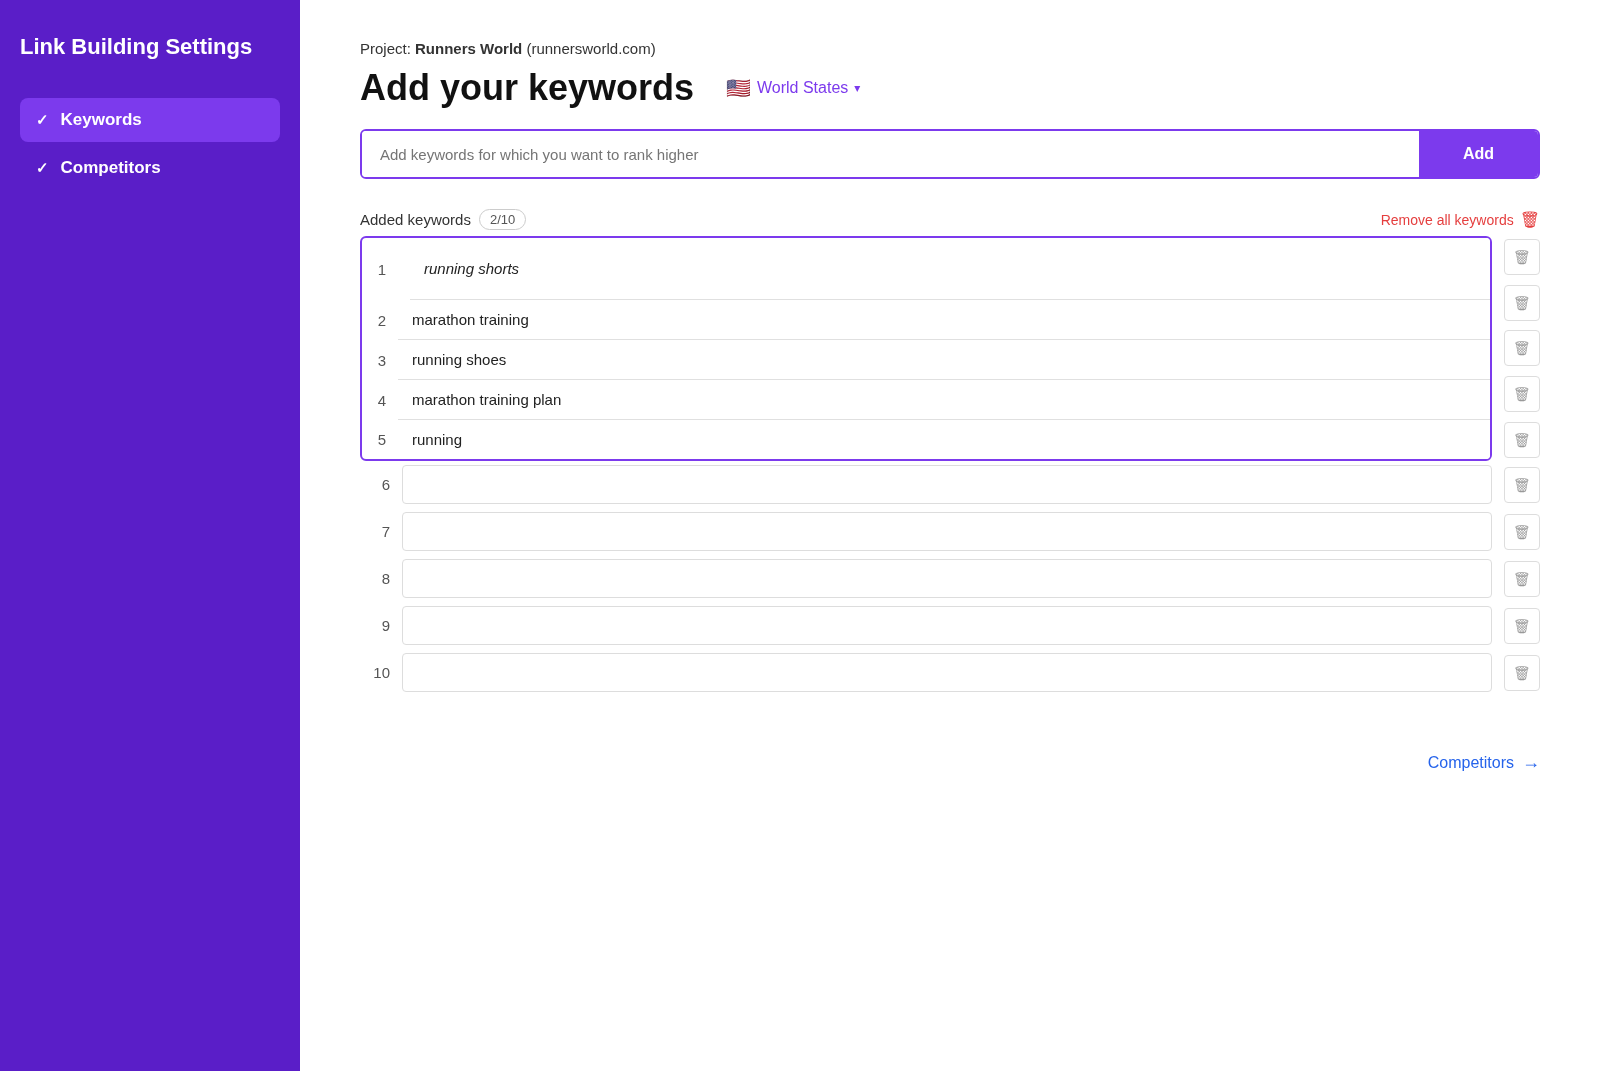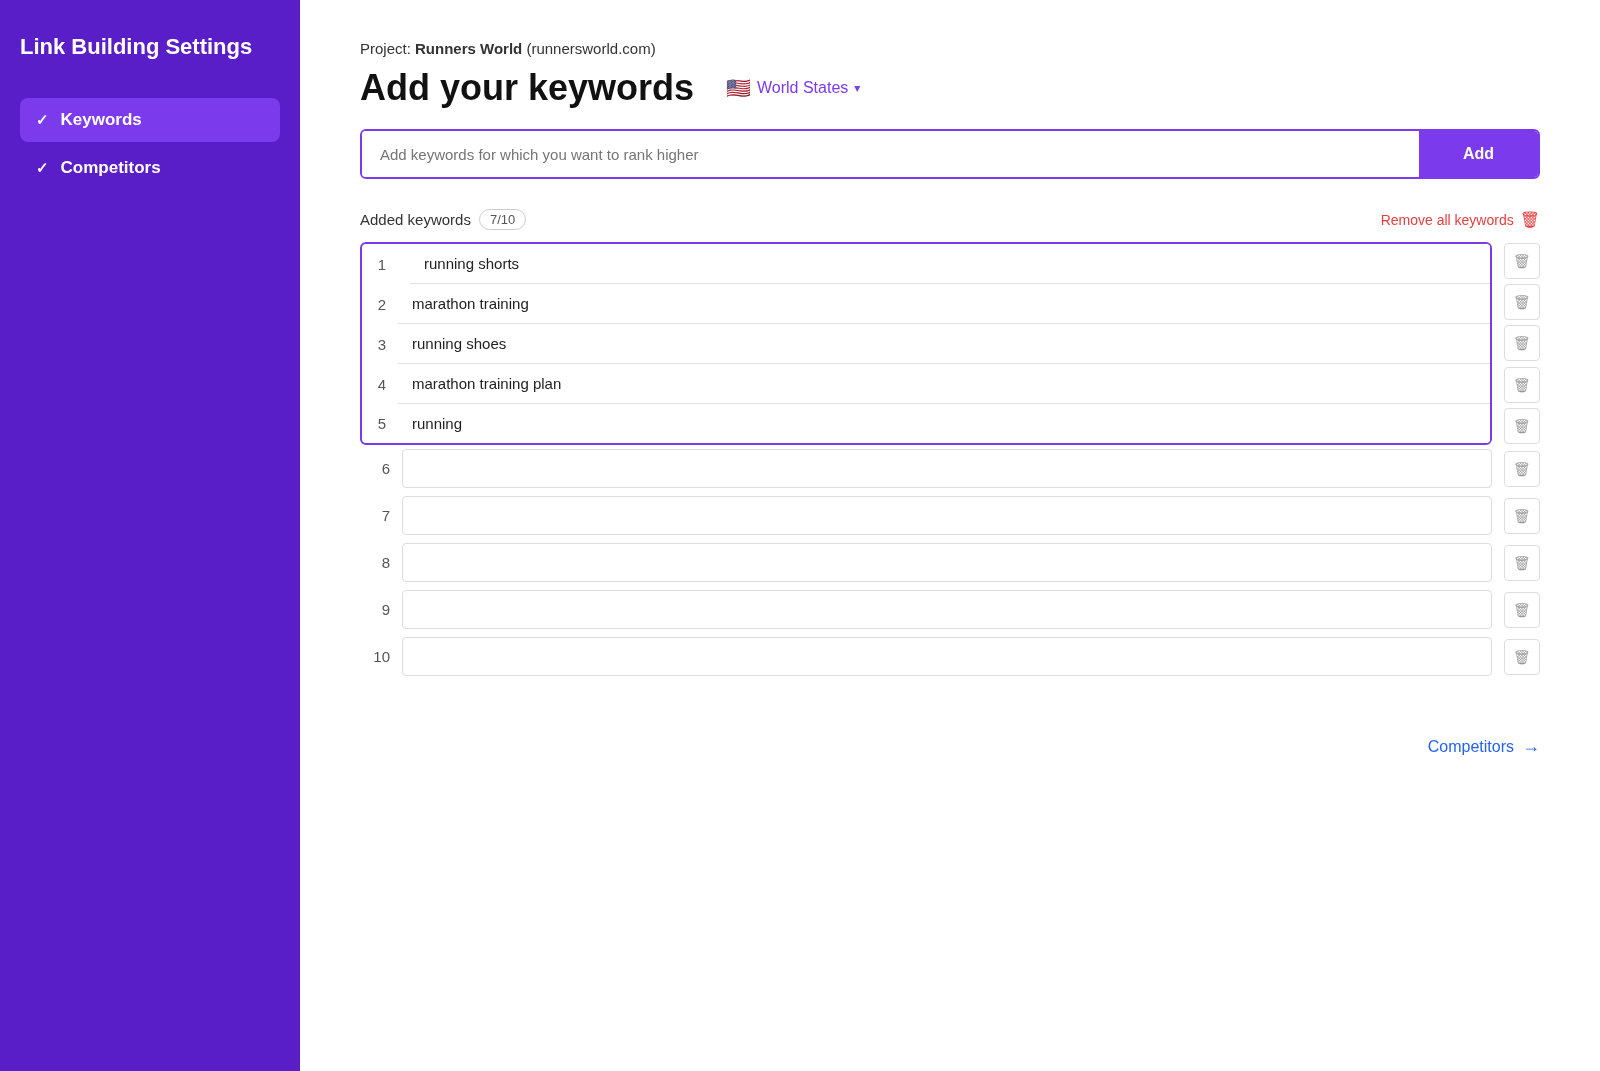--- a/index.html
+++ b/index.html
@@ -126,21 +126,21 @@
       font-weight: 600;
       cursor: pointer;
       white-space: nowrap;
     }
 
     
     .added-keywords-header {
       display: flex;
       justify-content: space-between;
       align-items: center;
-      margin-bottom: 12px;
+      margin-bottom: 6px;
     }
     .added-keywords-label {
       font-size: 15px;
       color: #333;
       display: flex;
       align-items: center;
       gap: 8px;
     }
     .keywords-count-badge {
       background: #fff;
@@ -288,38 +288,38 @@
 
 
   <div class="input-row">
     <input class="keyword-input" type="text" placeholder="Add keywords for which you want to rank higher" style="">
     <button class="add-button">Add</button>
   </div>
 
   <div class="added-keywords-header">
     <div class="added-keywords-label">
       <span>Added keywords</span>
-      <span class="keywords-count-badge">7/10</span>
+      <span class="keywords-count-badge">2/10</span>
     </div>
     <button class="remove-all-btn">
       <span>Remove all keywords</span>
       <span class="trash-icon-red">🗑</span>
     </button>
   </div>
 
   <div class="keywords-list">
 
     <div style="display:flex; flex-direction:column;">
 
       <div style="display:flex; align-items:stretch; gap:12px; margin-bottom:4px;">
         <div style="display:flex; flex-direction:column; gap:0; flex:1; border:2px solid #7c3aed; border-radius:6px; overflow:hidden;">
 
           <div class="keyword-row highlight-group" style="border:none; padding:0; margin:0; display:flex; align-items:center;">
             <span class="row-number" style="padding-left:0; padding-right:12px; padding-left:8px; width:36px; text-align:right; font-size:15px; color:#555;">1</span>
-            <input class="keyword-input-field" style="border-top: none; border-right: none; border-left: none; border-image: initial; border-bottom: 1px solid rgb(224, 224, 224); border-radius: 0px; flex: 1 1 0%; padding: 11px 14px;" type="text" value="running shorts">
+            <input class="keyword-input-field" style="border-top: none; border-right: none; border-left: none; border-image: initial; border-bottom: 1px solid rgb(224, 224, 224); border-radius: 0px; flex: 1 1 0%; padding: 22px 14px; font-style: italic;" type="text" value="running shorts">
           </div>
 
           <div style="display:flex; align-items:center;">
             <span style="width:36px; text-align:right; padding-right:12px; padding-left:8px; font-size:15px; color:#555;">2</span>
             <input class="keyword-input-field" style="border-top: none; border-right: none; border-left: none; border-image: initial; border-bottom: 1px solid rgb(224, 224, 224); border-radius: 0px; flex: 1 1 0%; padding: 11px 14px;" type="text" value="marathon training">
           </div>
 
           <div style="display:flex; align-items:center;">
             <span style="width:36px; text-align:right; padding-right:12px; padding-left:8px; font-size:15px; color:#555;">3</span>
             <input class="keyword-input-field" style="border-top: none; border-right: none; border-left: none; border-image: initial; border-bottom: 1px solid rgb(224, 224, 224); border-radius: 0px; flex: 1 1 0%; padding: 11px 14px;" type="text" value="running shoes">

